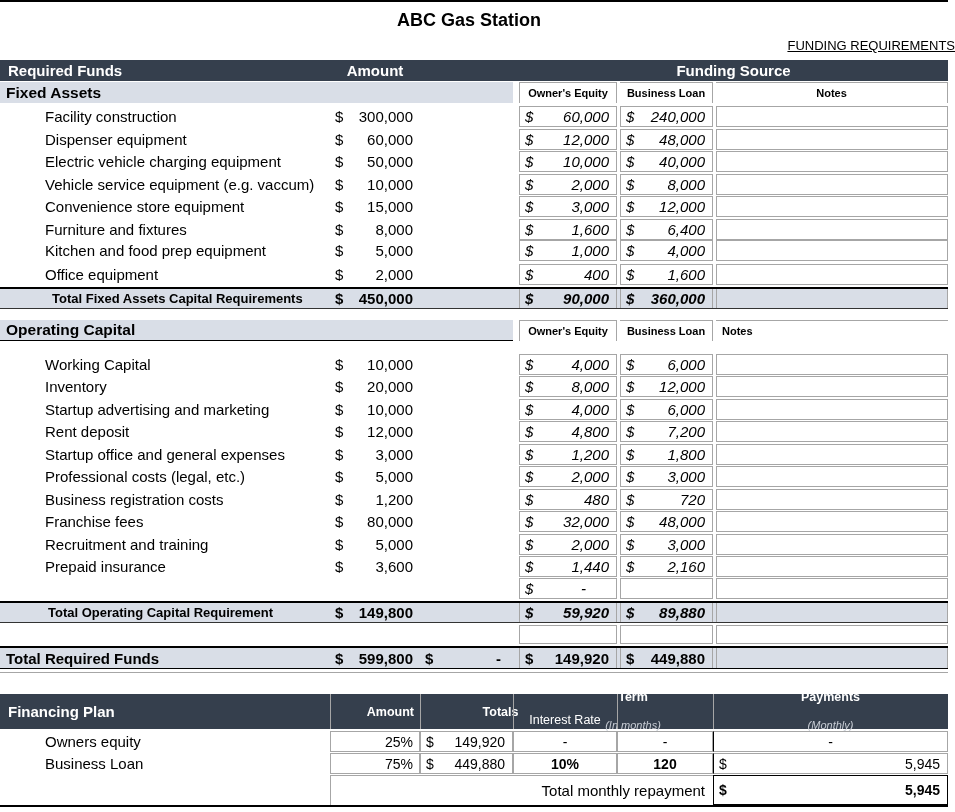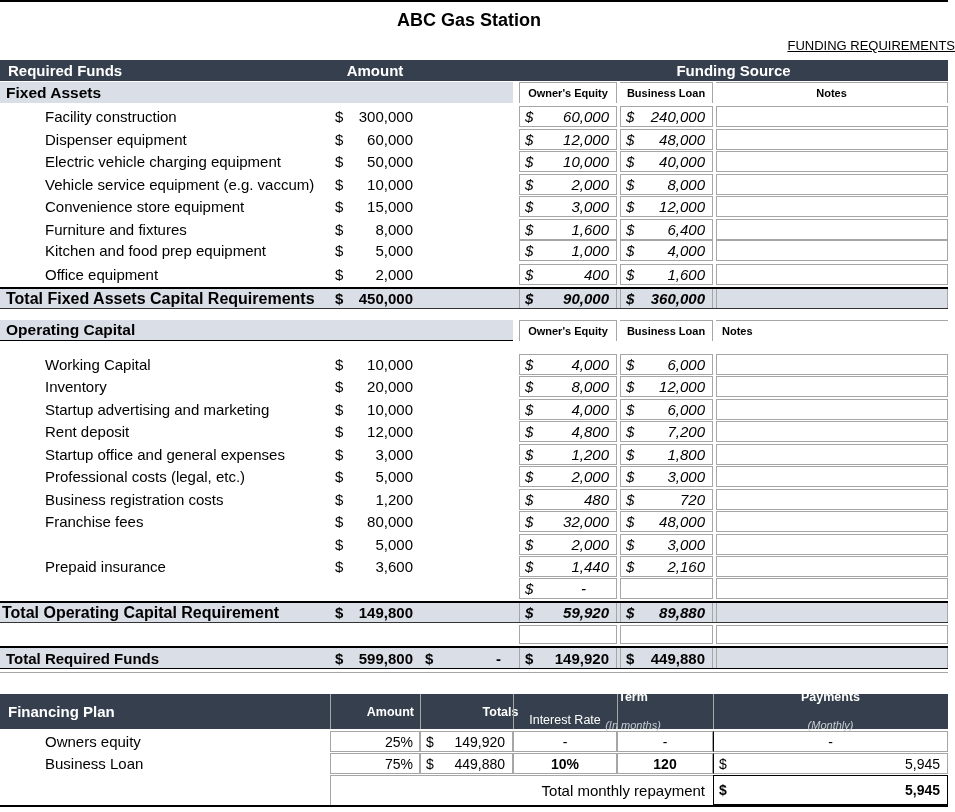--- a/index.html
+++ b/index.html
@@ -15,21 +15,21 @@
   .c-oe{left:519px;width:98px;}
   .c-bl{left:620px;width:93px;}
   .c-no{left:716px;width:232px;}
   .gridc{border:1.5px solid #A6A6A6;}
   .sidegrid{border-left:1.5px solid #A6A6A6;border-right:1.5px solid #A6A6A6;}
   .money{justify-content:space-between;padding:0 7px 0 5px;font-size:15px;}
   .center{justify-content:center;}
   .right{justify-content:flex-end;}
   .ital{font-style:italic;}
   .bold{font-weight:bold;}
-  .fs12{font-size:16px;}
+  .fs12{font-size:13px;margin-left:46px;}
   .fs15{font-size:15px;}
   .item{padding-left:45px;font-size:15px;}
   .secttitle{padding-left:6px;font-size:15.5px;font-weight:bold;}
   .subhdr{font-size:11px;font-weight:bold;}
   .hdrsub{font-style:italic;font-size:11px;color:#C7CCD4;font-weight:normal;margin-top:14px;}
   .dashpad{padding-right:30px;}
   .fin-val{font-size:14px;}
 </style>
 </head>
 <body>
@@ -333,20 +333,21 @@
         <span>$</span>
         <span>32,000</span>
       </div>
     <div class="cell c-bl money gridc ital">
         <span>$</span>
         <span>48,000</span>
       </div>
     <div class="cell c-no gridc"></div>
   </div>
   <div class="row" style="top:534px;height:21px;">
+    <div class="cell item">Recruitment and training</div>
     <div class="cell c-amt money">
         <span>$</span>
         <span>5,000</span>
       </div>
     <div class="cell c-oe money gridc ital">
         <span>$</span>
         <span>2,000</span>
       </div>
     <div class="cell c-bl money gridc ital">
         <span>$</span>

